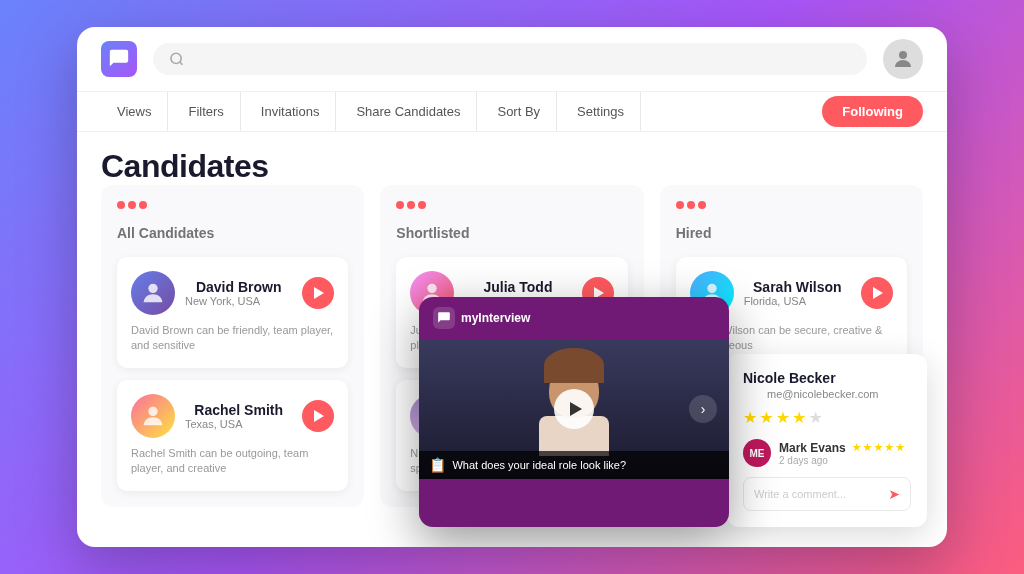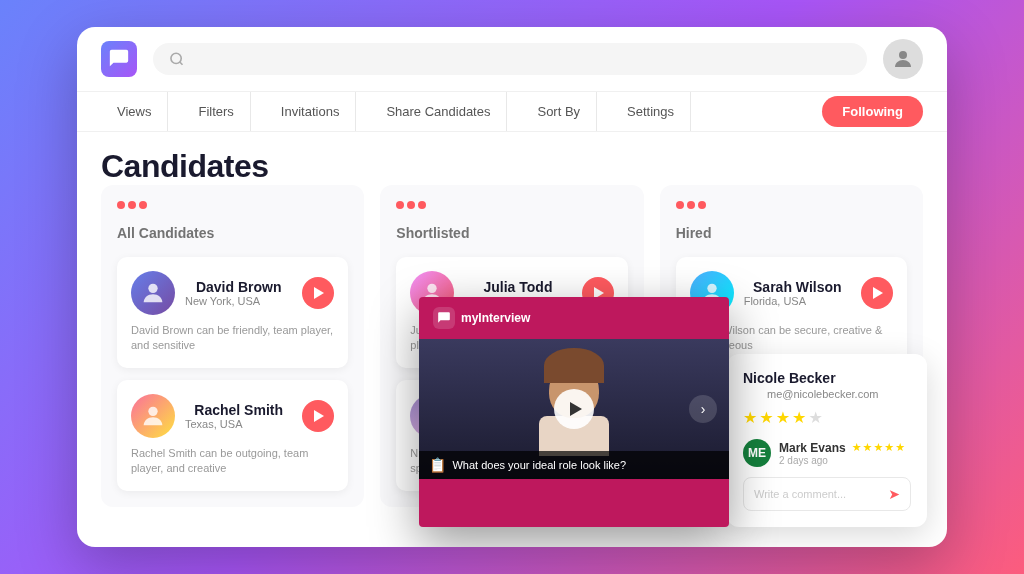--- a/index.html
+++ b/index.html
@@ -76,21 +76,21 @@
       justify-content: center;
       font-size: 20px;
     }
 
     
     .nav-bar {
       display: flex;
       align-items: center;
       padding: 0 24px;
       border-bottom: 1px solid #f0f0f0;
-      gap: 14px;
+      gap: 4px;
     }
     .nav-item {
       padding: 12px 16px;
       font-size: 13px;
       color: #555;
       cursor: pointer;
       border-right: 1px solid #e8e8e8;
       white-space: nowrap;
     }
     .nav-item:first-child { border-left: none; }
@@ -214,22 +214,22 @@
     }
 
     
     .video-panel {
       position: absolute;
       bottom: 20px;
       left: 50%;
       transform: translateX(-30%);
       width: 310px;
       height: 230px;
-      background: #be185d;
-      border-radius: 4px;
+      background: #701a75;
+      border-radius: 14px;
       overflow: hidden;
       box-shadow: 0 16px 48px rgba(0,0,0,0.4);
       z-index: 10;
     }
 
     .video-header {
       padding: 10px 14px;
       display: flex;
       align-items: center;
       gap: 6px;
@@ -377,25 +377,25 @@
     .reviewer-row {
       display: flex;
       align-items: center;
       gap: 8px;
       margin-bottom: 4px;
     }
     .reviewer-avatar {
       width: 28px;
       height: 28px;
       border-radius: 50%;
-      background: #15803d;
-      display: flex;
-      align-items: center;
-      justify-content: center;
-      font-size: 12px;
+      background: #be185d;
+      display: flex;
+      align-items: center;
+      justify-content: center;
+      font-size: 10px;
       color: white;
       font-weight: 700;
       flex-shrink: 0;
     }
     .reviewer-info { flex: 1; }
     .reviewer-name { font-size: 12px; font-weight: 600; color: #333; }
     .reviewer-time { font-size: 10px; color: #aaa; }
     .reviewer-stars { display: flex; gap: 1px; }
     .rev-star { font-size: 11px; color: #ffd700; }
 

